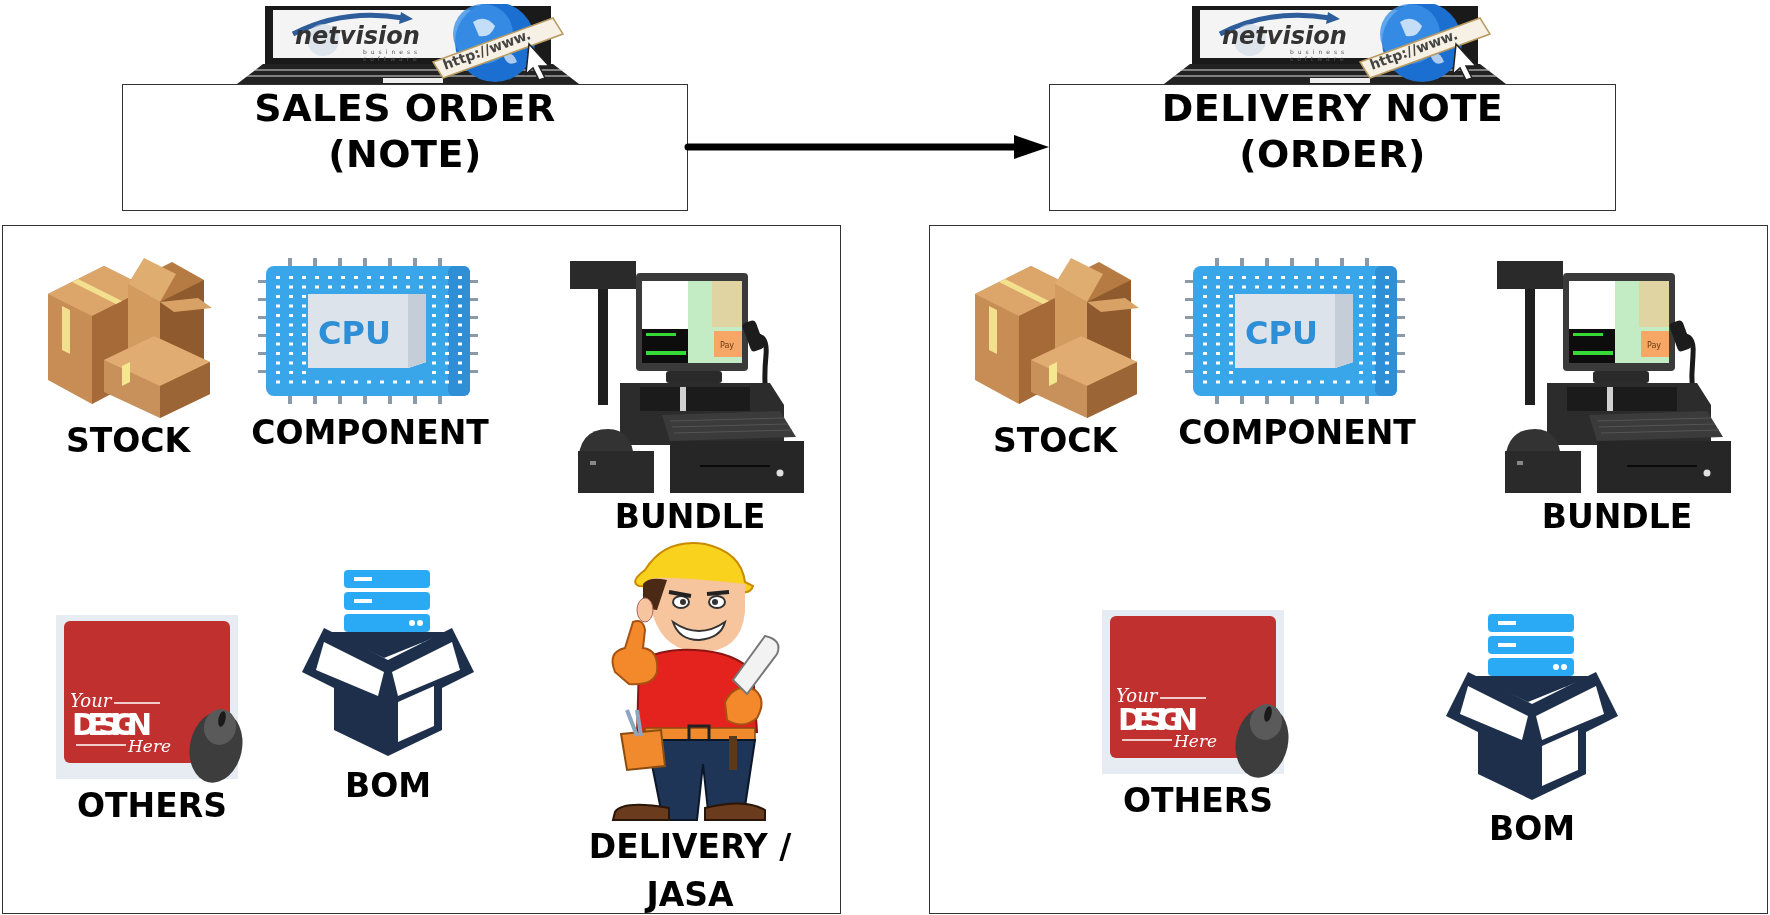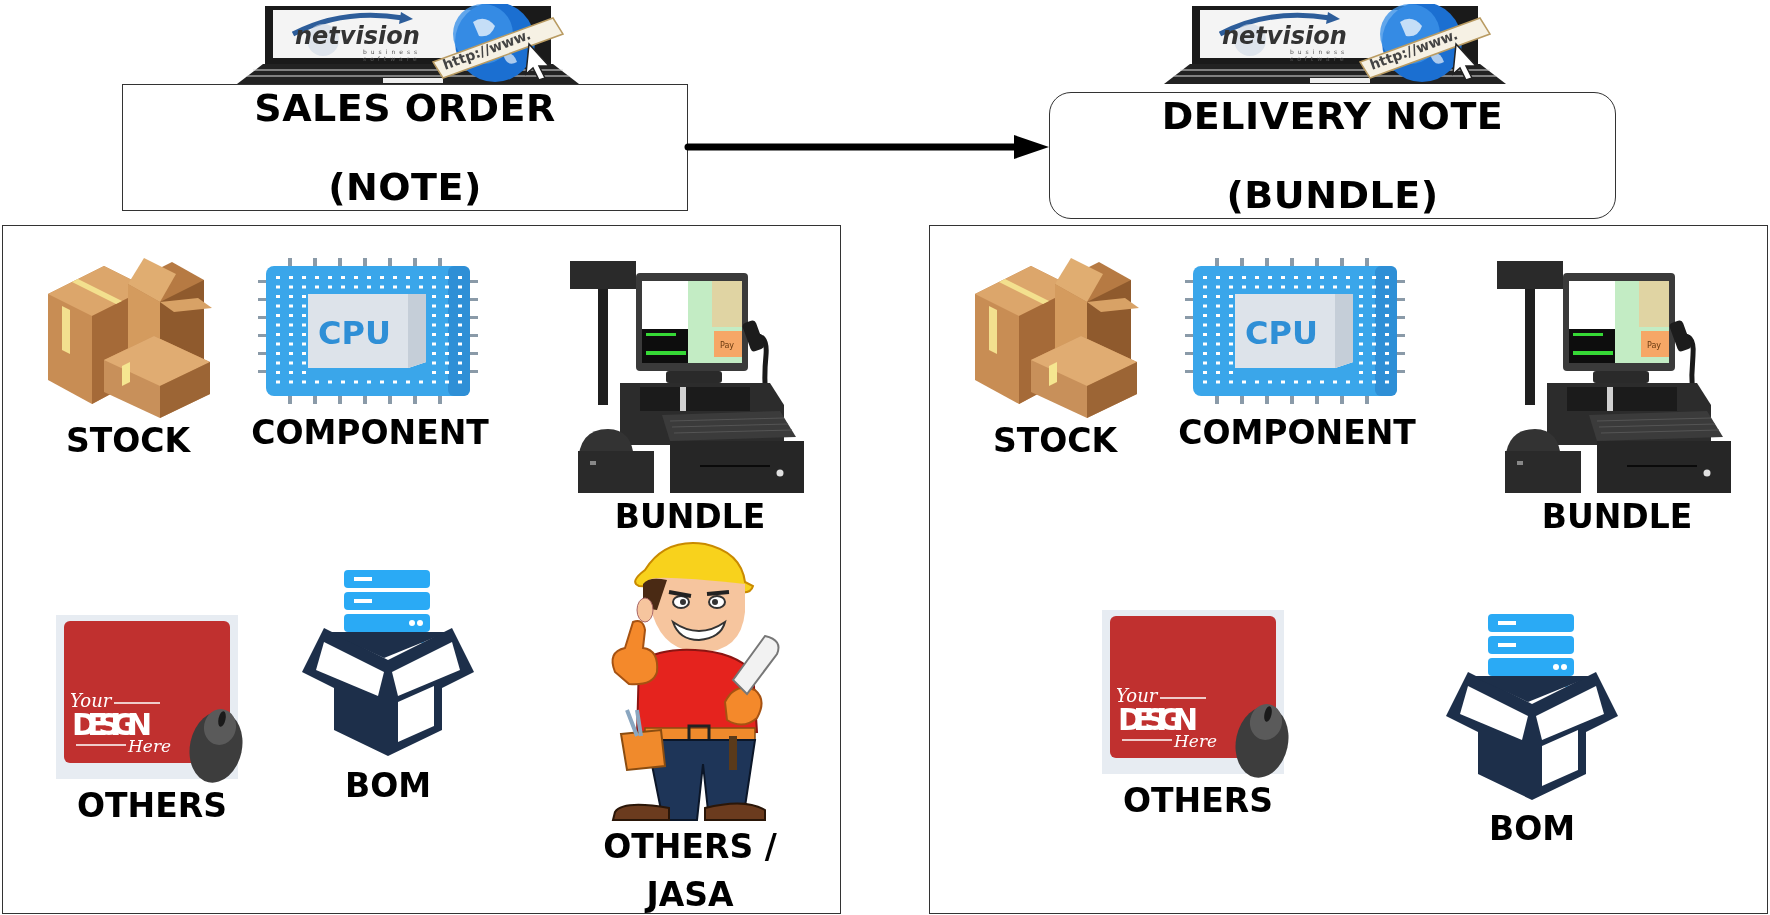--- a/index.html
+++ b/index.html
@@ -1,18 +1,18 @@
 <!DOCTYPE html>
 <html><head>
 <meta charset="utf-8">
 <style>
   html,body{margin:0;padding:0;background:#ffffff;}
   body{width:1770px;height:915px;position:relative;overflow:hidden;font-family:"DejaVu Sans","Liberation Sans",sans-serif;}
   .abs{position:absolute;}
-  .doc-box{position:absolute;border:1.5px solid #333;background:#fff;box-sizing:border-box;display:flex;flex-direction:column;align-items:center;justify-content:space-between;}
+  .doc-box{position:absolute;border:1.5px solid #333;background:#fff;box-sizing:border-box;display:flex;flex-direction:column;align-items:center;justify-content:flex-start;}
   .doc-title{font-weight:bold;font-size:38px;line-height:46px;color:#000;text-align:center;letter-spacing:0.5px;}
   .panel{position:absolute;border:1.5px solid #333;box-sizing:border-box;background:#fff;}
   .label{position:absolute;font-weight:bold;font-size:33px;color:#000;text-align:center;white-space:nowrap;transform:translateX(-50%);line-height:34px;}
   .icon{position:absolute;}
   svg{display:block;}
 </style>
 </head>
 <body>
 
 <svg width="0" height="0" style="position:absolute">
@@ -201,23 +201,23 @@
 <svg class="abs" style="left:680px;top:132px;" width="375" height="30">
   <line x1="8" y1="15" x2="338" y2="15" stroke="#000" stroke-width="7" stroke-linecap="round"></line>
   <polygon points="334,3 369,15 334,27" fill="#000"></polygon>
 </svg>
 
 <div class="icon" style="left:1160px;top:4px;width:350px;height:82px;">
   <svg width="350" height="82">
       <use href="#sym-laptop"></use>
     </svg>
 </div>
-<div class="doc-box" style="left:1049px;top:92px;width:567px;height:127px;border-radius:22px;">
+<div class="doc-box" style="left:1049px;top:84px;width:567px;height:127px;">
   <div class="doc-title">DELIVERY NOTE</div>
-  <div class="doc-title">(BUNDLE)</div>
+  <div class="doc-title">(ORDER)</div>
 </div>
 
 <div class="panel" style="left:2px;top:225px;width:839px;height:689px;"></div>
 
 <div class="icon" style="left:44px;top:254px;width:170px;height:165px;">
   <svg width="170" height="165">
       <use href="#sym-stock"></use>
     </svg>
 </div>
 <div class="label" style="left:128px;top:424px;">STOCK</div>
@@ -352,21 +352,21 @@
       <use href="#sym-bom"></use>
     </svg>
 </div>
 <div class="label" style="left:388px;top:769px;">BOM</div>
 
 <div class="icon" style="left:605px;top:540px;width:180px;height:290px;">
   <svg width="180" height="290">
       <use href="#sym-worker"></use>
     </svg>
 </div>
-<div class="label" style="left:690px;top:830px;">OTHERS /</div>
+<div class="label" style="left:690px;top:830px;">DELIVERY /</div>
 <div class="label" style="left:690px;top:878px;">JASA</div>
 
 <div class="panel" style="left:929px;top:225px;width:839px;height:689px;"></div>
 
 <div class="icon" style="left:971px;top:254px;width:170px;height:165px;">
   <svg width="170" height="165">
       <use href="#sym-stock"></use>
     </svg>
 </div>
 <div class="label" style="left:1055px;top:424px;">STOCK</div>

